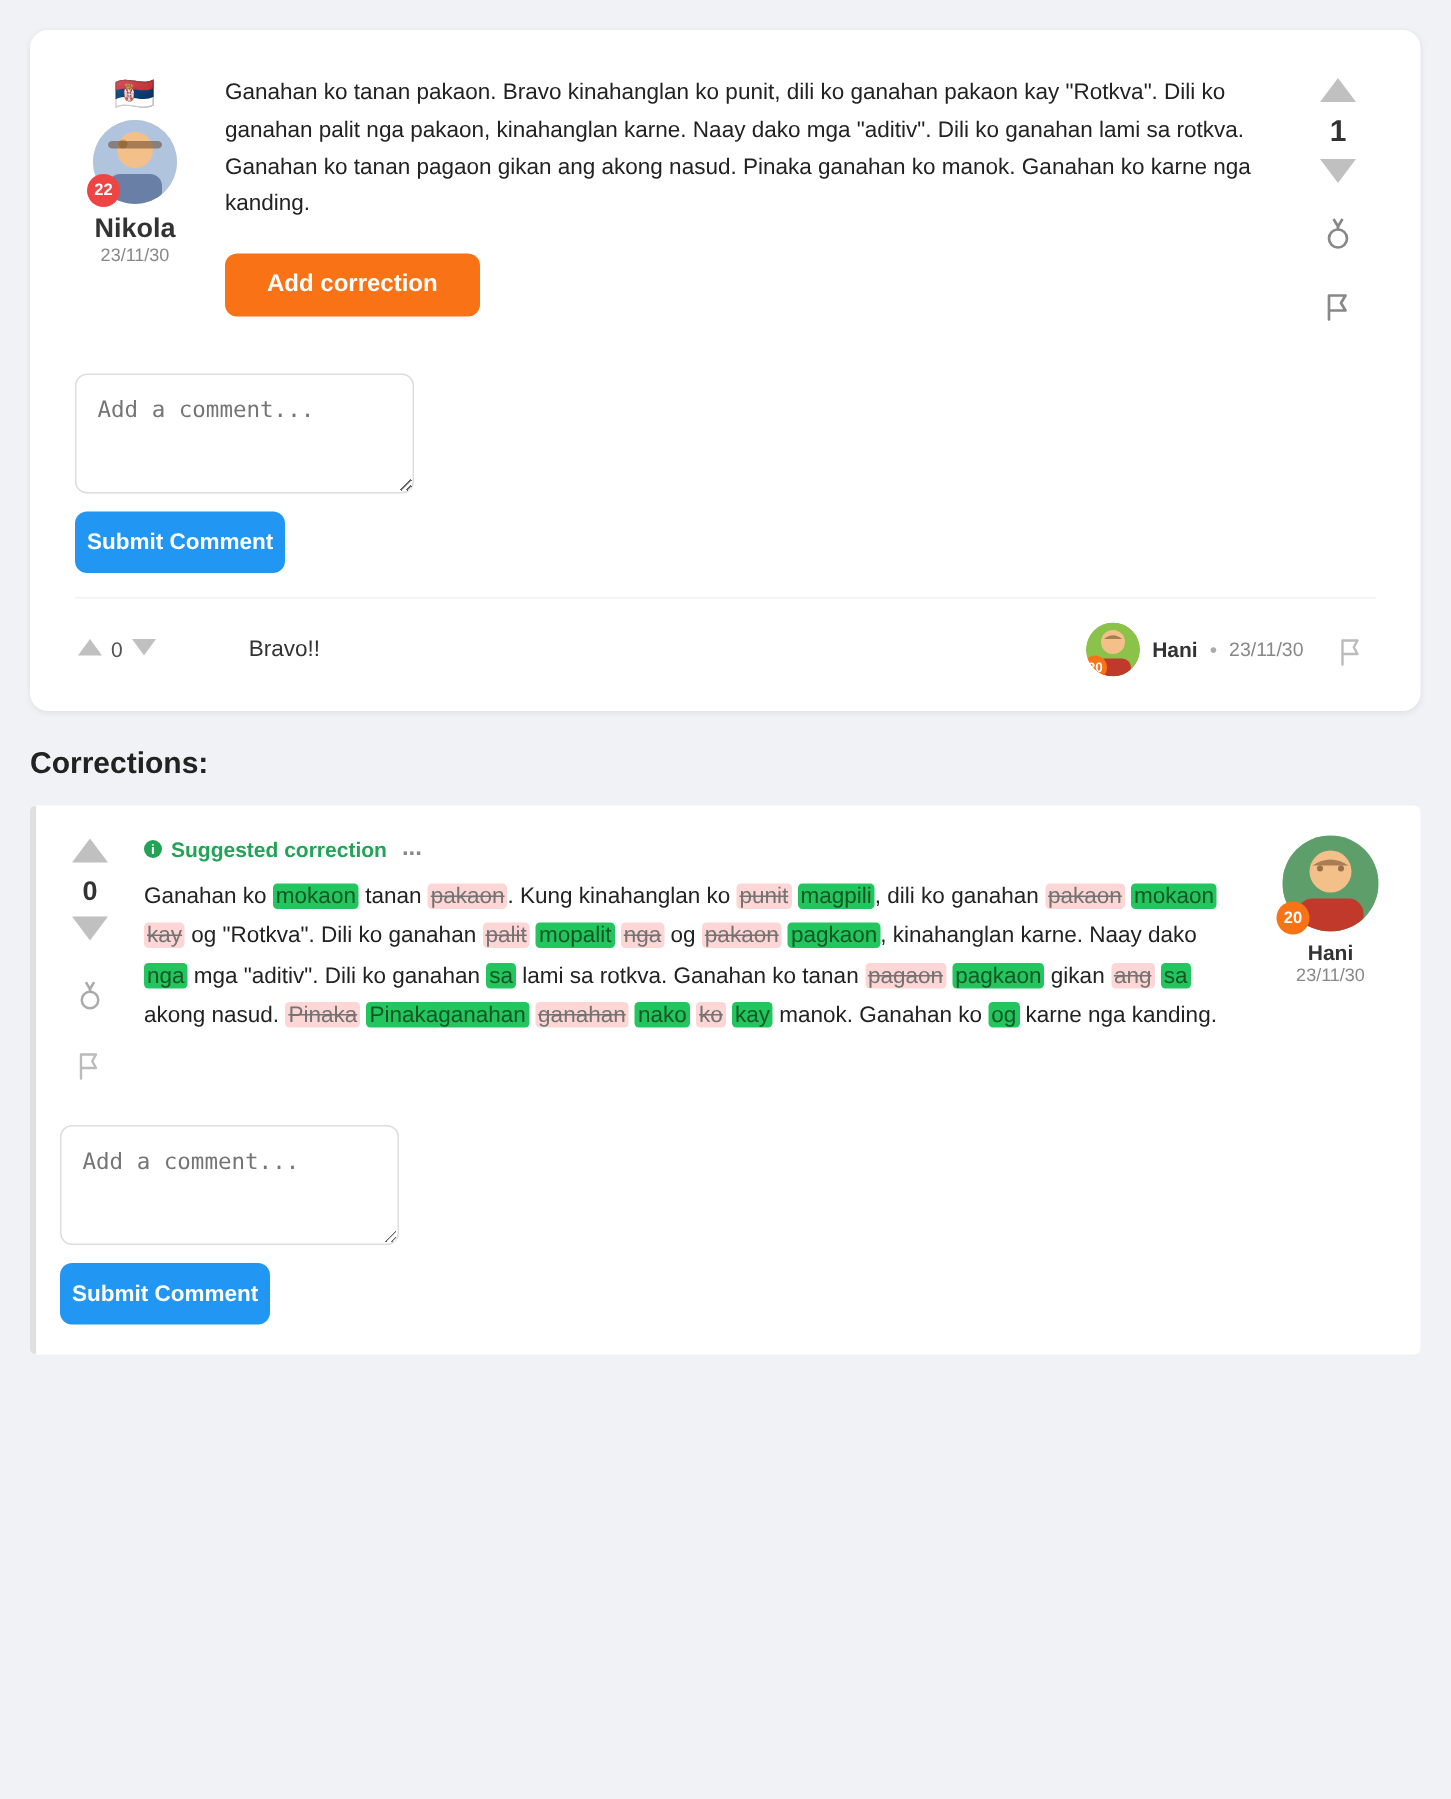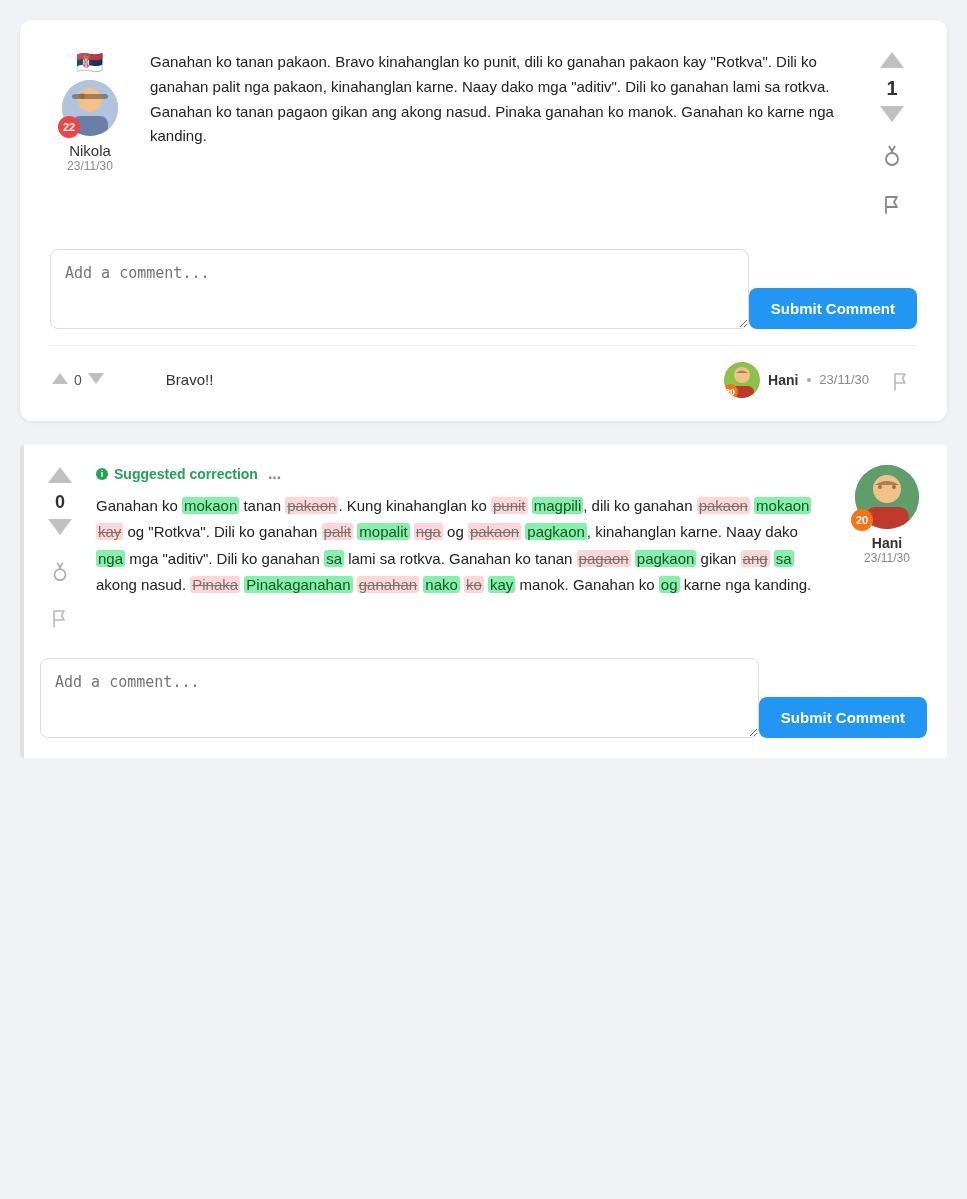--- a/index.html
+++ b/index.html
@@ -58,22 +58,22 @@
       font-weight: 700;
       border-radius: 50%;
       width: 22px;
       height: 22px;
       display: flex;
       align-items: center;
       justify-content: center;
     }
 
     .author-name {
-      font-weight: 400;
-      font-size: 15px;
+      font-weight: 700;
+      font-size: 18px;
       text-align: right;
     }
 
     .author-date {
       font-size: 12px;
       color: #888;
       text-align: center;
     }
 
     .post-content {
@@ -158,42 +158,43 @@
       border-left: 8px solid transparent;
       border-right: 8px solid transparent;
       border-top: 11px solid #c0c0c0;
       display: inline-block;
     }
 
     
     .comment-area {
       margin-top: 24px;
       display: flex;
-      gap: 0;
-      align-items: flex-end;
+      gap: 12px;
+      align-items: flex-start;
+      flex-direction: column;
     }
 
     .comment-input {
       flex: 1;
       border: 1px solid #ddd;
       border-radius: 8px;
       padding: 14px 14px 28px 14px;
       font-size: 15px;
       color: #aaa;
       resize: vertical;
       min-height: 70px;
       outline: none;
     }
 
     .submit-btn {
       background: #2196f3;
       color: #fff;
       border: none;
       border-radius: 8px;
-      padding: 12px 22px;
+      padding: 12px 8px;
       font-size: 15px;
       font-weight: 600;
       cursor: pointer;
       white-space: nowrap;
     }
 
     
     .comment-row {
       display: flex;
       align-items: center;
@@ -341,21 +342,21 @@
 
     .del-text {
       background: #ffd6d6;
       text-decoration: line-through;
       color: #737373;
       border-radius: 3px;
       padding: 0 2px;
     }
 
     .ins-text {
-      background: #86efac;
+      background: #22c55e;
       color: #155724;
       border-radius: 3px;
       padding: 0 2px;
     }
 
     .correction-author-col {
       display: flex;
       flex-direction: column;
       align-items: center;
       min-width: 80px;
@@ -443,20 +444,23 @@
           </svg>
         </div>
         <div class="level-badge">22</div>
       </div>
       <div class="author-name">Nikola</div>
       <div class="author-date">23/11/30</div>
     </div>
 
     <div class="post-content">
       <span>Ganahan ko tanan pakaon. Bravo kinahanglan ko punit, dili ko ganahan pakaon kay "Rotkva". Dili ko ganahan palit nga pakaon, kinahanglan karne. Naay dako mga "aditiv". Dili ko ganahan lami sa rotkva. Ganahan ko tanan pagaon gikan ang akong nasud. Pinaka ganahan ko manok. Ganahan ko karne nga kanding.</span>
+      <div>
+        <button class="add-correction-btn">Add correction</button>
+      </div>
     </div>
 
     <div class="vote-col">
       <button class="vote-btn">
         <span class="arrow-up"></span>
       </button>
       <div class="vote-count">1</div>
       <button class="vote-btn">
         <span class="arrow-down"></span>
       </button>
@@ -513,20 +517,21 @@
     <button class="icon-btn">
       <svg width="20" height="20" viewBox="0 0 20 20" fill="none">
         <path d="M4 2 L4 18 M4 2 L14 2 L11.5 6.5 L14 11 L4 11" stroke="#bbb" stroke-width="1.6" fill="none" stroke-linejoin="round" stroke-linecap="round"></path>
       </svg>
     </button>
   </div>
 
 </div>
 
 <div>
+  <div class="corrections-title">Corrections:</div>
 
   <div class="correction-card">
     <div class="correction-inner">
 
       <div class="correction-vote-col">
         <button class="vote-btn">
           <span class="arrow-up"></span>
         </button>
         <div class="correction-vote-count">0</div>
         <button class="vote-btn">

